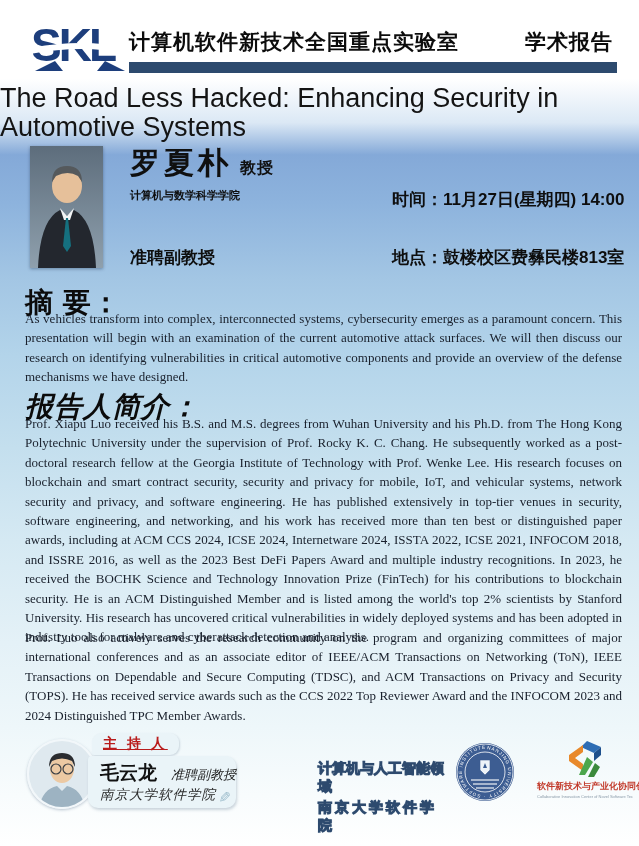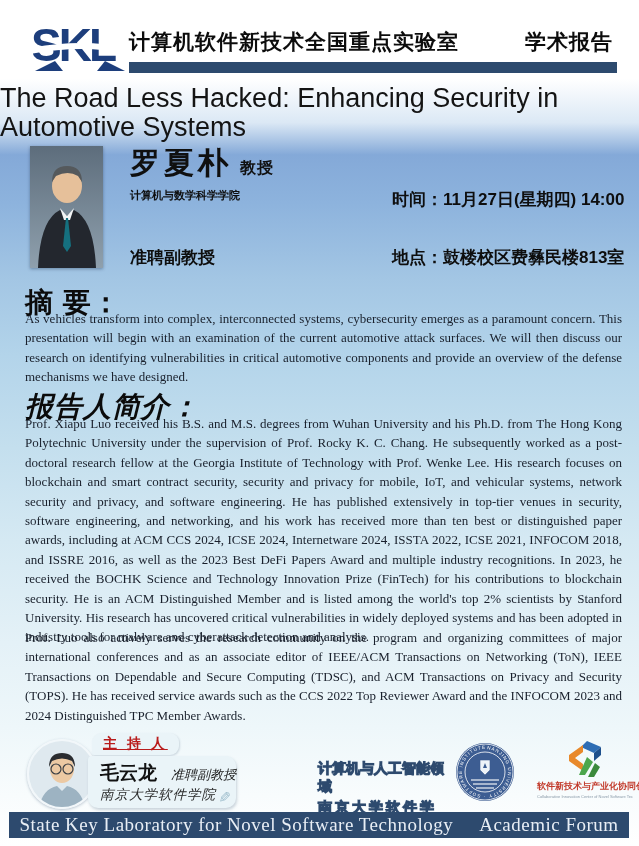--- a/index.html
+++ b/index.html
@@ -173,19 +173,14 @@
       <polygon points="24,0 38,6 31,12 18,6" fill="#2e6db4"></polygon>
       <polygon points="38,6 38,14 31,20 31,12" fill="#1d4f8c"></polygon>
       <polygon points="6,14 20,4 20,11 12,17 20,23 20,30 6,20" fill="#e8892b"></polygon>
       <polygon points="24,16 30,21 22,34 16,34" fill="#4ca64c"></polygon>
       <polygon points="32,22 37,26 31,36 25,36" fill="#3c8a3c"></polygon>
     </svg>
     <div class="cic-name">软件新技术与产业化协同创新中心</div>
     <div class="cic-subtext">Collaborative Innovation Center of Novel Software Technology and Industrialization</div>
   </div>
 
-  <div class="abs footer-bar">
-    <span>State Key Laboratory for Novel Software Technology</span>
-    <span class="footer-gap"></span>
-    <span>Academic Forum</span>
-  </div>
 
 </div>
 
 </body></html>

